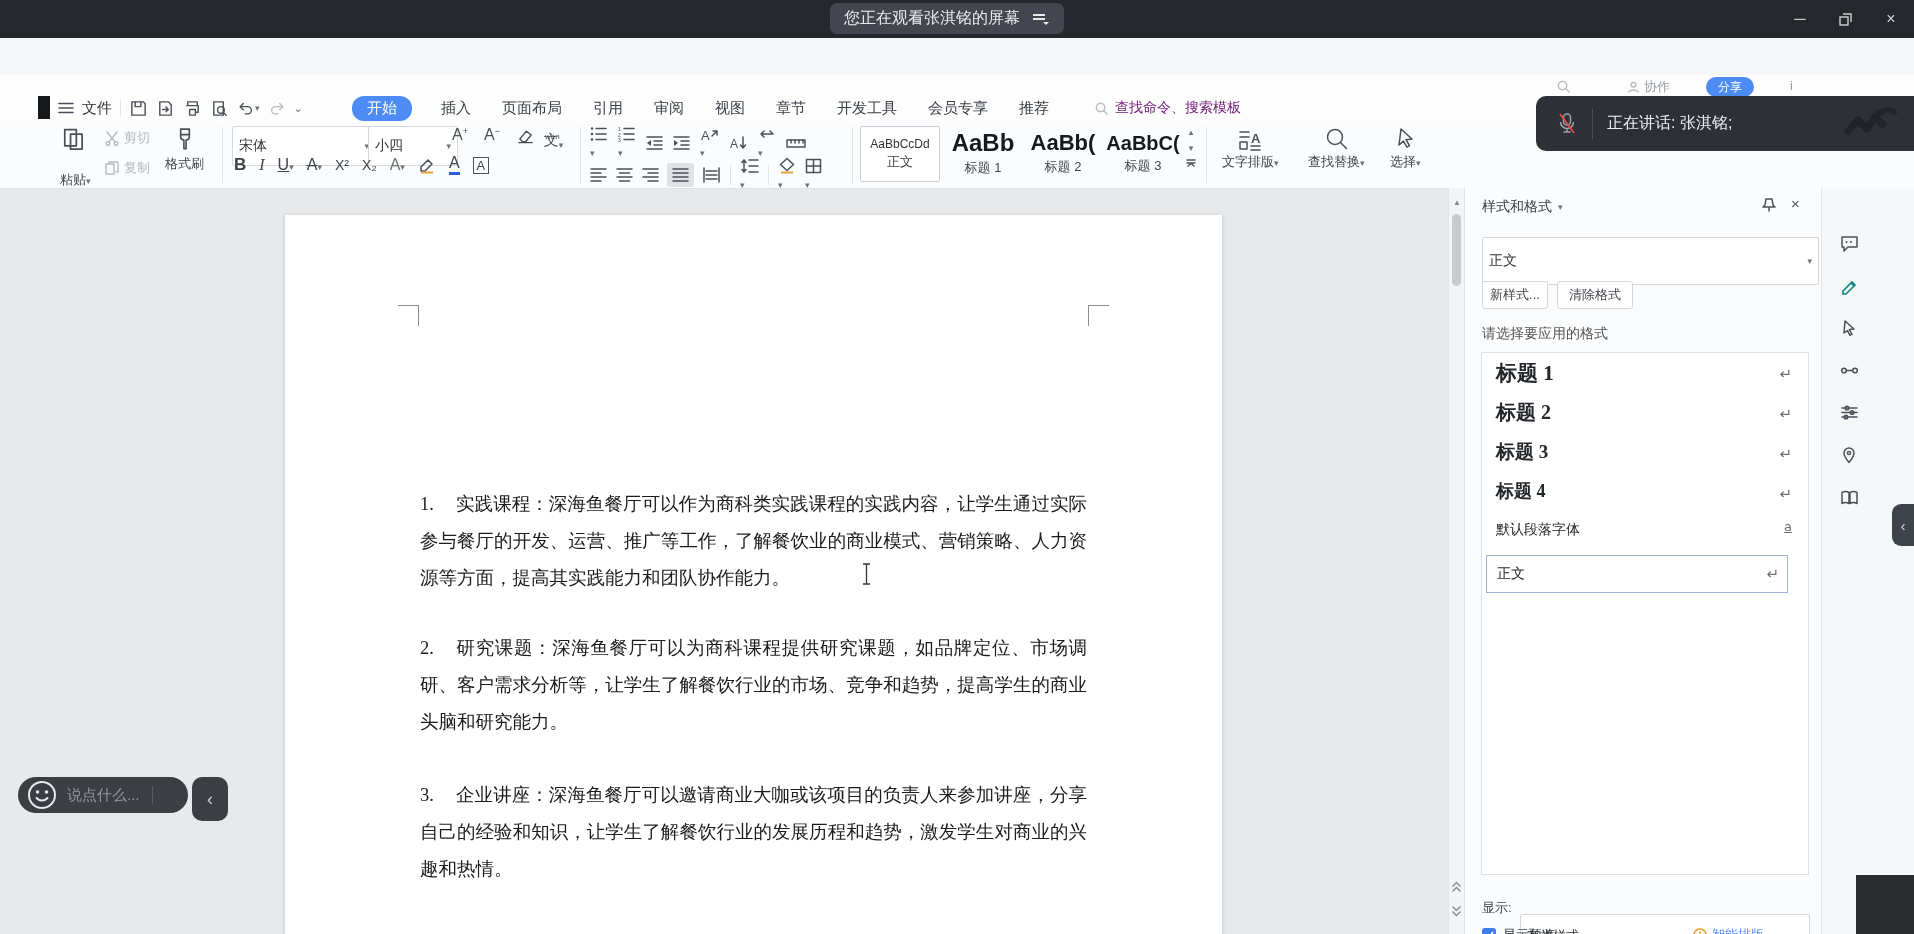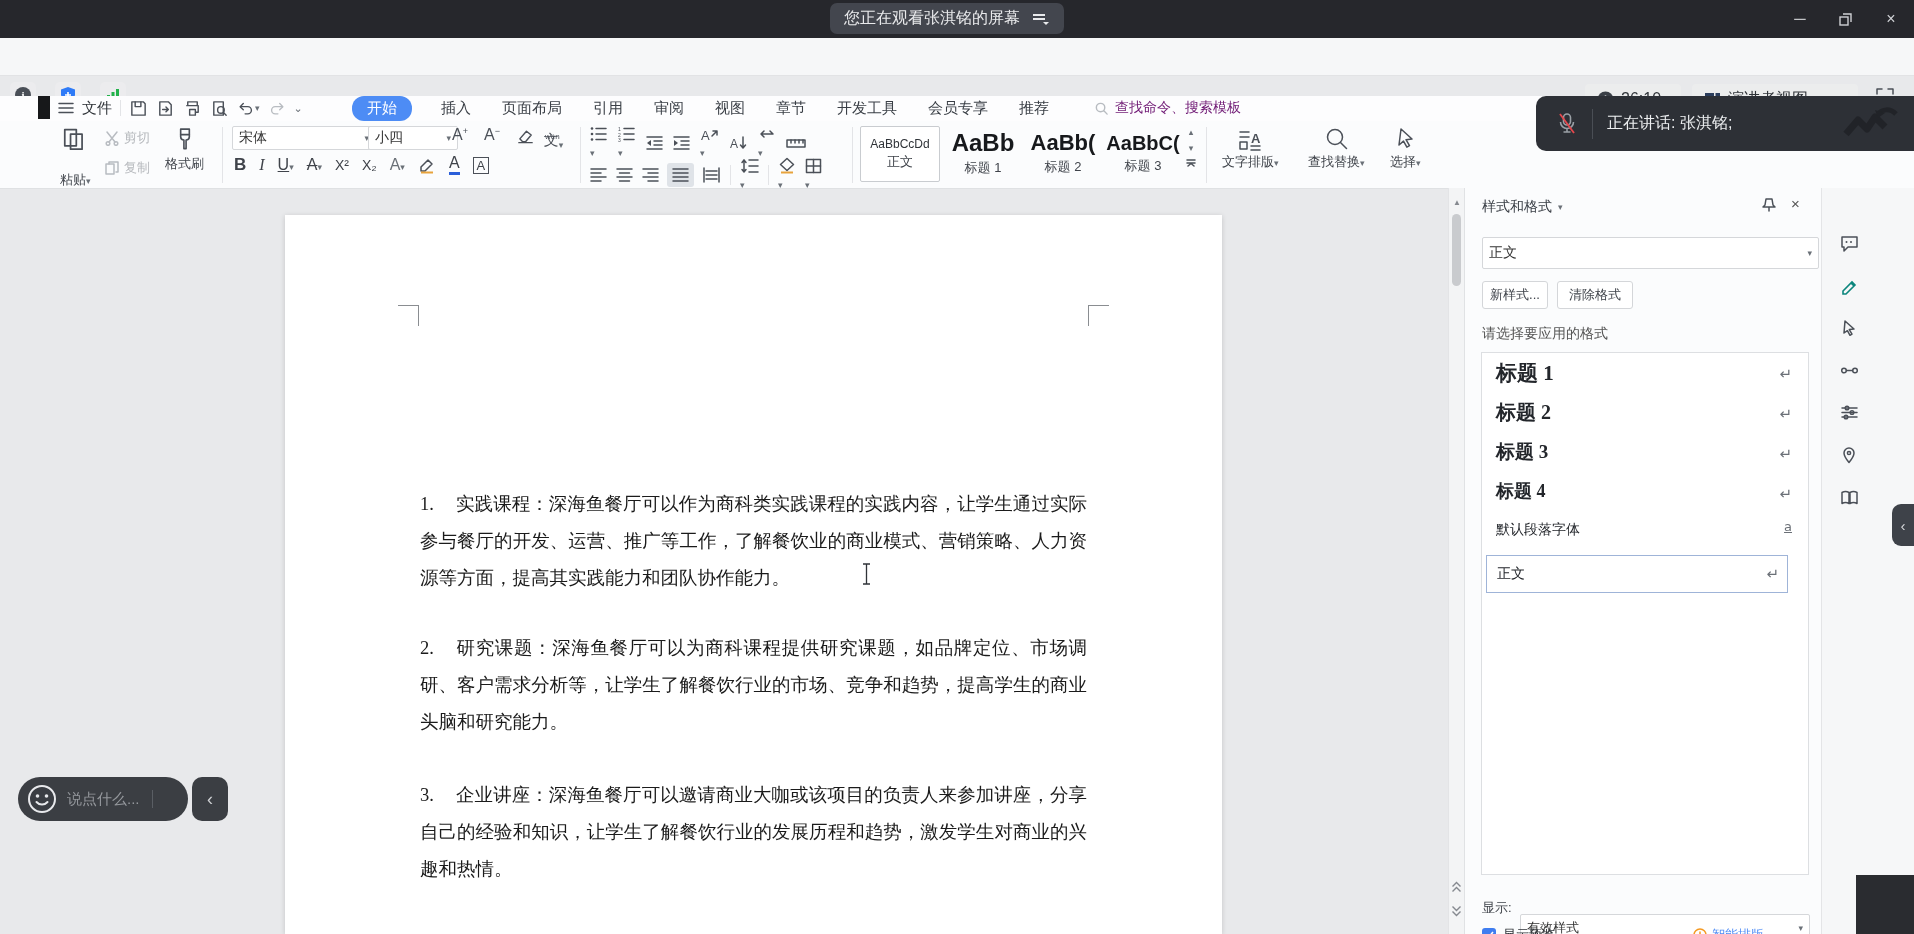--- a/index.html
+++ b/index.html
@@ -22,21 +22,21 @@
   
   .titlebar{left:0;top:75px;width:1914px;height:21px;background:#fdfdfe}
   .tabrow{left:0;top:96px;width:1914px;height:25px;background:#fdfdfe}
   .ribbon{left:0;top:121px;width:1914px;height:67px;background:#fbfcfd;border-bottom:1px solid #dfe1e3}
   .tab{font-size:15px;color:#3a3f46;padding:2px 2px}
   .tab.active{background:#4d8cf5;color:#fff;border-radius:12px;padding:3px 15px}
   .vsep{border-left:1px solid #e3e4e7}
   .rlbl{font-size:13px;color:#3f434a;white-space:nowrap}
   .dis{color:#b6b9bd}
   .combo{background:#fff;border:1px solid #d5d7da;border-radius:2px;display:flex;align-items:center;
-    justify-content:space-between;padding:0 6px;font-size:14px;color:#333}
+    justify-content:space-between;padding:8px 6px;font-size:14px;color:#333}
   .gcell{width:78px;height:54px;display:flex;flex-direction:column;align-items:center;justify-content:center;gap:2px}
   .gname{font-size:13px;color:#3f434a}
   
   .page{left:285px;top:215px;width:937px;height:719px;background:#fff;box-shadow:0 1px 5px rgba(0,0,0,.16)}
   .docbody{position:absolute;left:135px;width:667px;font-family:"Liberation Serif","DejaVu Serif",serif;color:#1b1b1b;text-align:justify}
   .dtitle{top:139px;font-weight:bold;font-size:21px;line-height:49px}
   .ditem{font-size:18.5px;line-height:37px}
   .dnum{display:inline-block;min-width:36px}
   .cropmark{width:20px;height:20px}
   
@@ -44,21 +44,21 @@
   .pbtn{background:#fff;border:1px solid #d4d6d9;border-radius:3px;font-size:13px;color:#3f434a;
     display:flex;align-items:center;justify-content:center}
   .sitem{position:absolute;left:14px;color:#23262b;font-family:"Liberation Serif","DejaVu Serif",serif;font-weight:bold}
   .smark{position:absolute;right:16px;color:#6b7077;font-size:15px;font-family:"DejaVu Sans",sans-serif}
   
   .strip{left:1821px;top:188px;width:93px;height:746px;background:#f6f7f8;border-left:1px solid #e4e5e7}
   .sico{position:absolute;left:1836px;width:26px;height:26px;display:flex;align-items:center;justify-content:center}
   
   .speak{left:1536px;top:96px;width:378px;height:55px;background:#2d3036;border-radius:10px 0 0 10px;
     display:flex;align-items:center;color:#eceef0;font-size:16px}
-  .chatpill{left:18px;top:777px;width:170px;height:44px;background:rgba(45,48,54,.93);border-radius:22px;
+  .chatpill{left:18px;top:777px;width:170px;height:36px;background:rgba(45,48,54,.93);border-radius:22px;
     display:flex;align-items:center;color:#94979c;font-size:15px}
   .chatcol{left:192px;top:777px;width:36px;height:44px;background:rgba(45,48,54,.93);border-radius:10px;
     display:flex;align-items:center;justify-content:center;color:#cfd1d4;font-size:18px}
   .scrollcol{left:1448px;top:188px;width:16px;height:746px;background:#f3f4f5;border-left:1px solid #e3e4e6}
 </style>
 </head>
 <body>
 
 <div class="screen">
 
@@ -130,20 +130,41 @@
     </div>
     <div class="abs" style="left:1874px;top:48px">
       <span>
         <svg width="22" height="22" viewBox="0 0 22 22">
             <path d="M3 8V3h5M14 3h5v5M19 14v5h-5M8 19H3v-5" class="st" stroke-width="1.8"></path>
           </svg>
       </span>
     </div>
   </div>
 
+  <div class="abs titlebar">
+    <div class="abs" style="left:1556px;top:4px">
+      <svg width="15" height="15" viewBox="0 0 16 16">
+          <circle cx="7" cy="7" r="4.5" class="stg"></circle>
+          <path d="M10.5 10.5L14 14" class="stg"></path>
+        </svg>
+    </div>
+    <div class="abs" style="left:1627px;top:3px;display:flex;align-items:center;gap:4px">
+      <span>
+          <svg width="13" height="13" viewBox="0 0 14 14">
+            <circle cx="7" cy="4" r="2.5" class="stg"></circle>
+            <path d="M2 12c1-3 9-3 10 0" class="stg"></path>
+          </svg>
+        </span>
+      <span style="font-size:13px;color:#9aa0a6">协作</span>
+    </div>
+    <div class="abs" style="left:1706px;top:2px;height:20px;padding:0 12px;background:#4d8cf5;border-radius:10px;color:#fff;font-size:12px;display:flex;align-items:center">
+      <span>分享</span>
+    </div>
+    <div class="abs" style="left:1790px;top:3px;font-size:13px;color:#9aa0a6">i</div>
+  </div>
 
   <div class="abs tabrow">
     <div class="abs" style="left:38px;top:0;width:12px;height:23px;background:#17181a"></div>
     <div class="abs" style="left:58px;top:1px;display:flex;align-items:center;gap:8px;height:22px">
       <span>
         <svg width="16" height="14" viewBox="0 0 16 14">
             <path d="M1 2.5h14M1 7h14M1 11.5h14" class="st"></path>
           </svg>
       </span>
       <span style="font-size:15px;color:#2f3338">文件</span>

